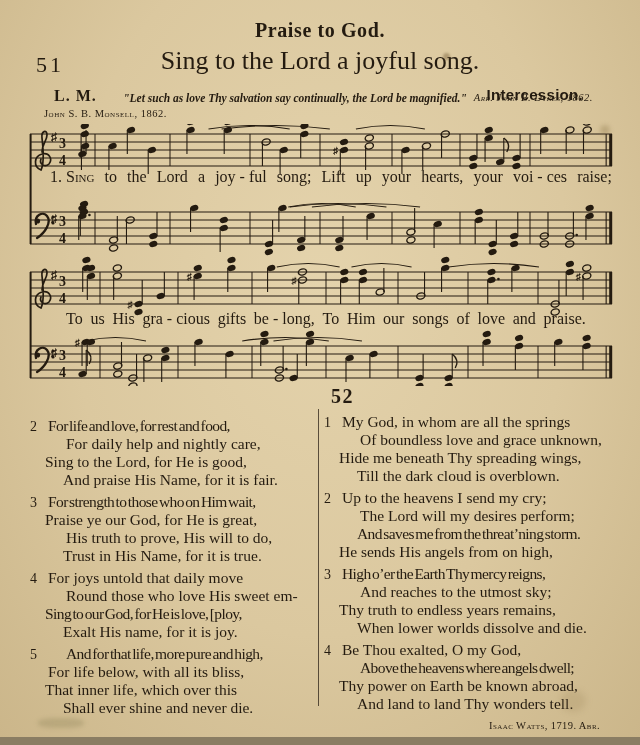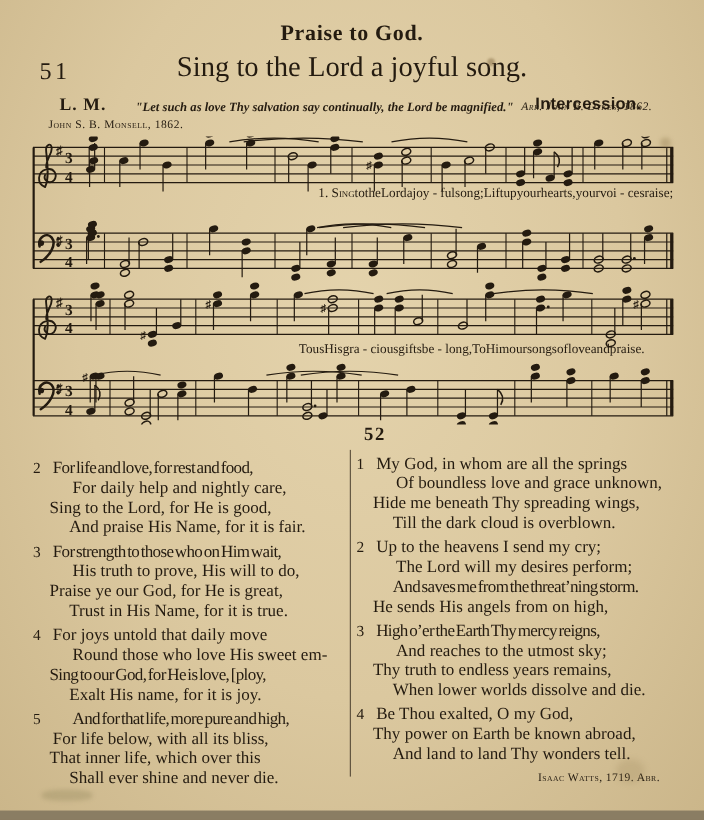--- a/index.html
+++ b/index.html
@@ -18,26 +18,26 @@
   .quote{position:absolute;top:92px;left:108px;width:374px;text-align:center;
     font-size:11.5px;font-style:italic;font-weight:bold;}
   .tune{position:absolute;top:86px;right:57px;font-size:15px;font-weight:bold;
     font-family:"Liberation Sans", sans-serif;letter-spacing:.3px;}
   .author{position:absolute;top:108px;left:44px;font-size:10.5px;
     font-variant:small-caps;letter-spacing:.5px;}
   .arranger{position:absolute;top:92px;right:47px;font-size:10.5px;
     font-variant:small-caps;letter-spacing:.5px;font-style:italic;}
   .music{position:absolute;top:124px;left:0;width:640px;height:262px;}
   .music svg{position:absolute;top:0;left:0;}
-  .lyric{position:absolute;display:flex;justify-content:flex-end;
-    font-size:12px;white-space:nowrap;}
+  .lyric{position:absolute;display:flex;justify-content:space-between;
+    font-size:16px;white-space:nowrap;}
   .lyric-1{left:50px;width:562px;top:44px;}
   .lyric-1 span:first-child{font-variant:small-caps;}
   .lyric-2{left:66px;width:520px;top:186px;}
-  .hymn52-no{position:absolute;top:385px;left:331px;font-size:17px;
+  .hymn52-no{position:absolute;top:385px;left:331px;font-size:20px;
     font-weight:bold;letter-spacing:1.5px;}
   .verse-col{position:absolute;font-size:15.5px;line-height:18px;}
   .col-left{top:417px;left:30px;width:288px;}
   .col-right{top:413px;left:324px;width:290px;}
   .verse{display:flex;margin-bottom:4px;}
   .vnum{width:15px;flex:none;font-size:14px;padding-top:1px;}
   .vlines{flex:1;}
   .vl0{margin-left:3px;}
   .vl1{margin-left:21px;}
   .vl2{margin-left:0;}
@@ -605,22 +605,22 @@
           <div class="vline vl0 tight">For life and love, for rest and food,</div>
           <div class="vline vl1">For daily help and nightly care,</div>
           <div class="vline vl2">Sing to the Lord, for He is good,</div>
           <div class="vline vl3">And praise His Name, for it is fair.</div>
         </div>
       </div>
       <div class="verse">
         <span class="vnum">3</span>
         <div class="vlines">
           <div class="vline vl0 tight">For strength to those who on Him wait,</div>
+          <div class="vline vl2">Praise ye our God, for He is great,</div>
           <div class="vline vl1">His truth to prove, His will to do,</div>
-          <div class="vline vl2">Praise ye our God, for He is great,</div>
           <div class="vline vl3">Trust in His Name, for it is true.</div>
         </div>
       </div>
       <div class="verse">
         <span class="vnum">4</span>
         <div class="vlines">
           <div class="vline vl0">For joys untold that daily move</div>
           <div class="vline vl1">Round those who love His sweet em-</div>
           <div class="vline vl2 tight">Sing to our God, for He is love, [ploy,</div>
           <div class="vline vl3">Exalt His name, for it is joy.</div>
@@ -663,20 +663,21 @@
             <div class="vline vl0 tight">High o’er the Earth Thy mercy reigns,</div>
             <div class="vline vl1">And reaches to the utmost sky;</div>
             <div class="vline vl2">Thy truth to endless years remains,</div>
             <div class="vline vl3">When lower worlds dissolve and die.</div>
           </div>
         </div>
         <div class="verse">
           <span class="vnum">4</span>
           <div class="vlines">
             <div class="vline vl0">Be Thou exalted, O my God,</div>
+            <div class="vline vl1 tight">Above the heavens where angels dwell;</div>
             <div class="vline vl2">Thy power on Earth be known abroad,</div>
             <div class="vline vl3">And land to land Thy wonders tell.</div>
           </div>
         </div>
       </div>
     <div class="attribution">Isaac Watts, 1719. Abr.</div>
   </div>
 
   <div class="stain" style="left:443px;top:53px;width:7px;height:7px;background:rgba(120,95,55,.45);filter:blur(1px);"></div>
   <div class="stain" style="left:600px;top:125px;width:10px;height:10px;background:rgba(130,105,60,.3);filter:blur(2px);"></div>

